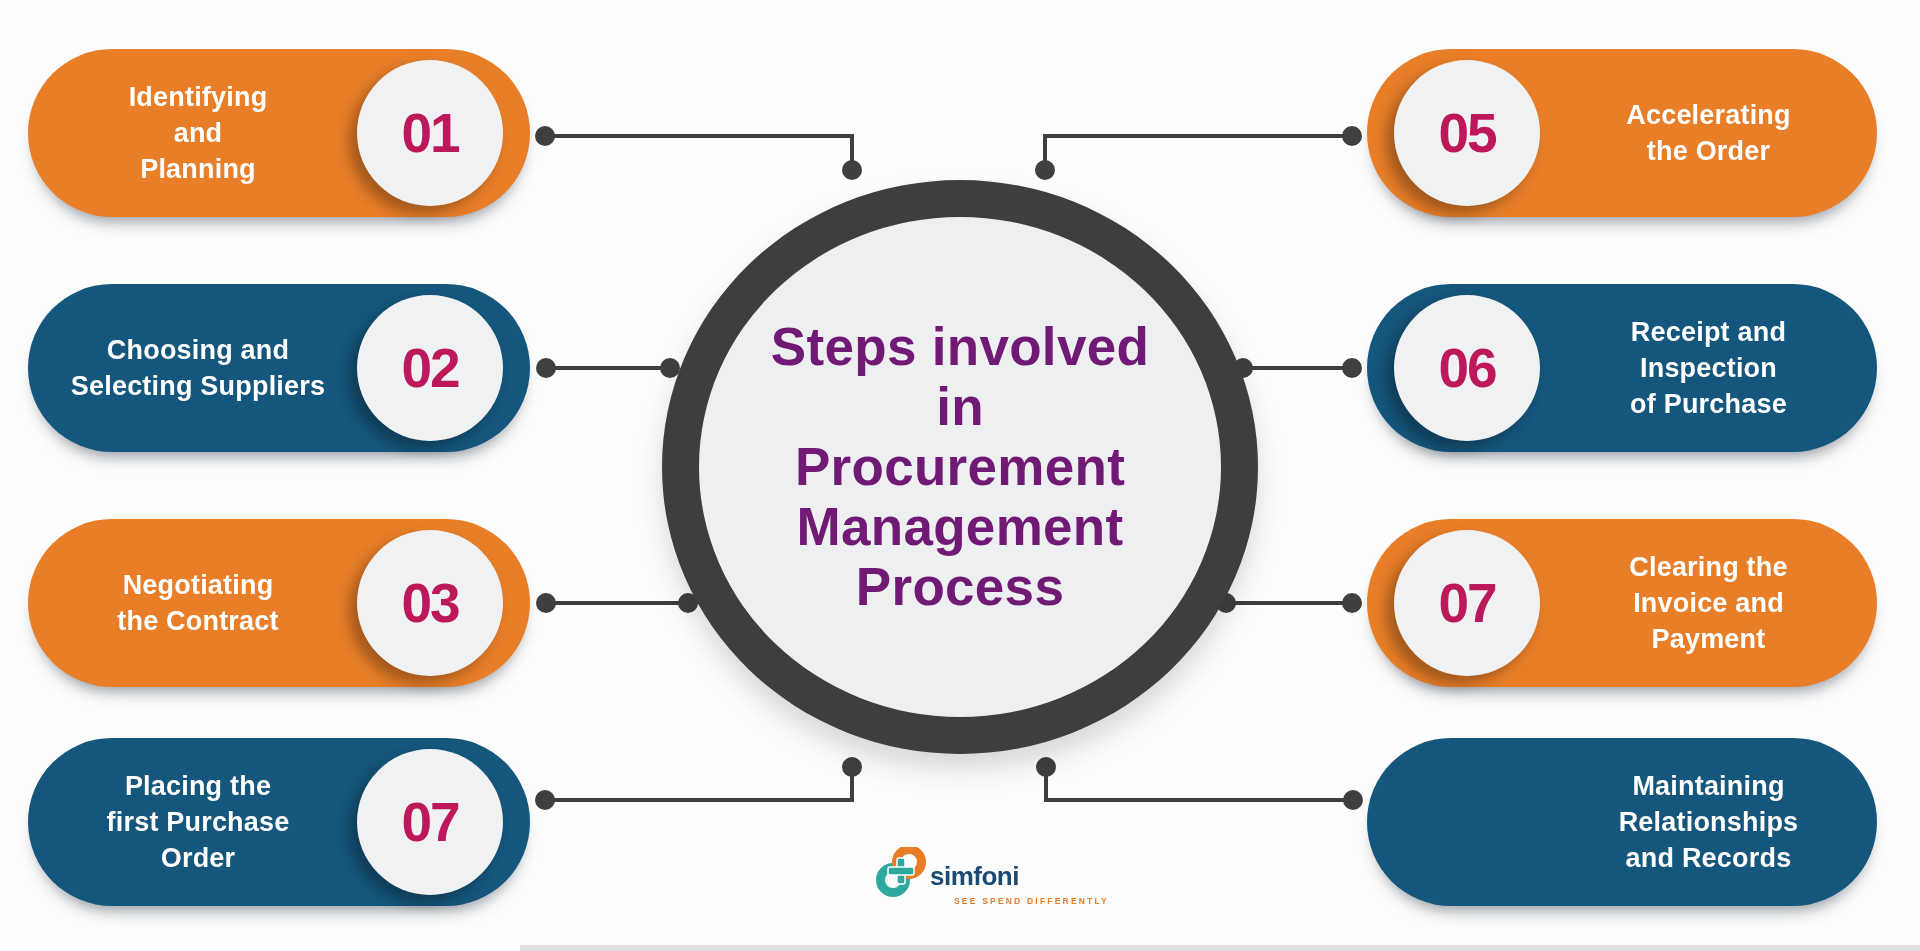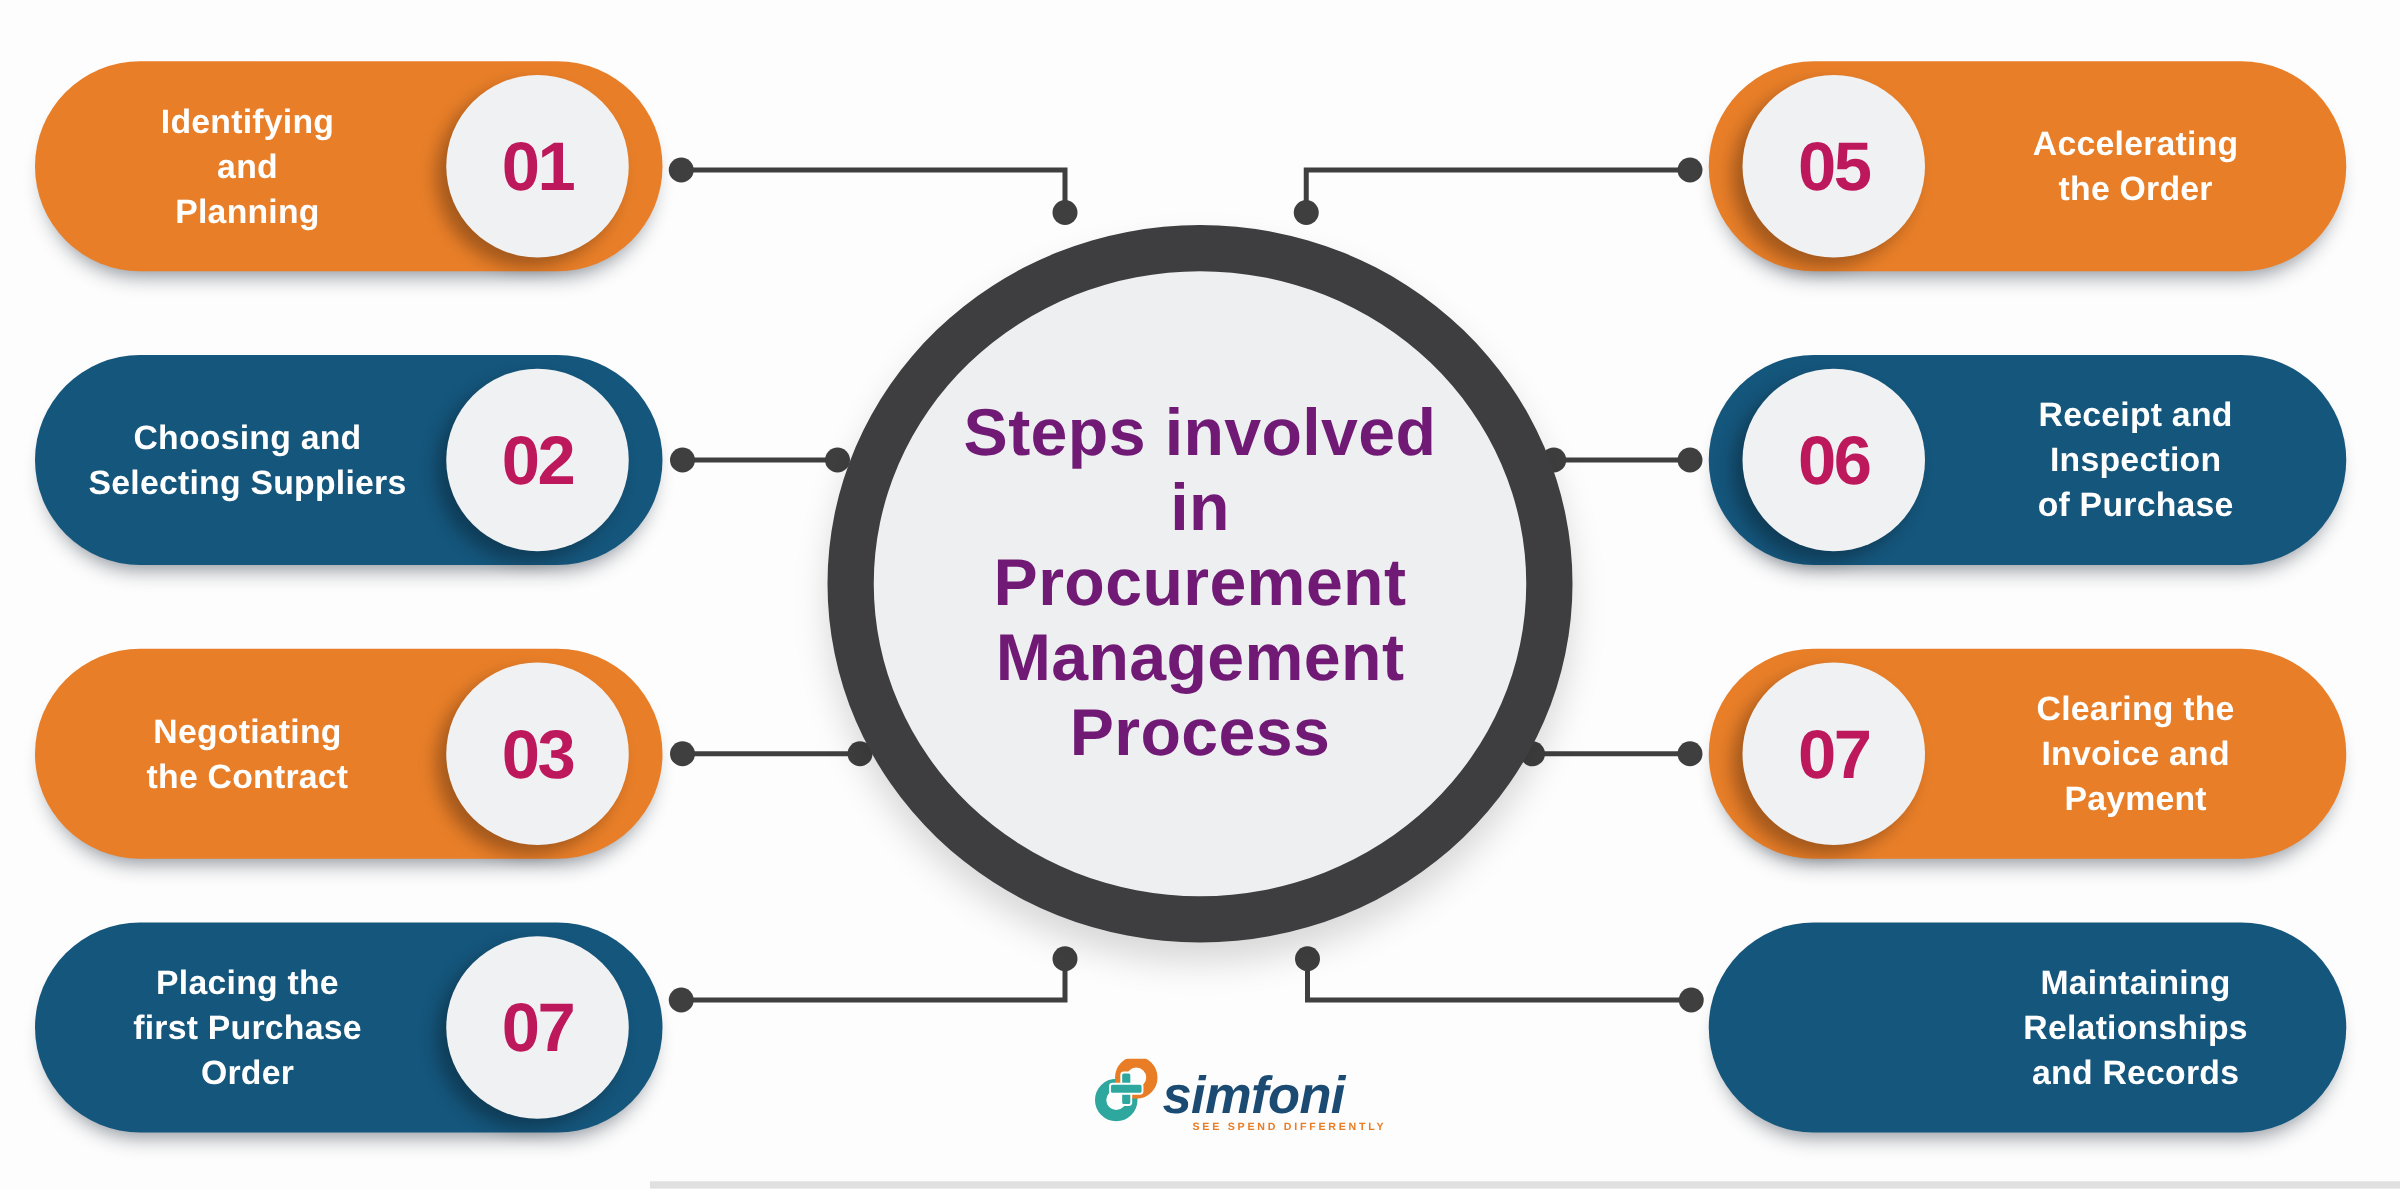--- a/index.html
+++ b/index.html
@@ -55,21 +55,21 @@
   .connector-layer{position:absolute;left:0;top:0;}
   
   .logo{
     position:absolute;left:876px;top:845px;height:62px;
     display:flex;align-items:flex-start;
   }
   .logo-mark{display:block;margin-top:2px;}
   .logo-text-col{margin-left:2px;display:flex;flex-direction:column;}
   .logo-word{
     margin-top:14px;
-    color:#1b4b73;font-weight:700;font-size:42px;line-height:34px;letter-spacing:-.5px;font-style:italic;
+    color:#1b4b73;font-weight:700;font-size:26px;line-height:34px;letter-spacing:-.5px;
   }
   .logo-tagline{
     margin-top:3px;
     color:#e87d26;font-weight:700;font-size:8.5px;letter-spacing:2.2px;
     white-space:nowrap;
     padding-left:24px;
   }
   
   .bottom-strip{
     position:absolute;left:520px;top:945px;width:1400px;height:6px;

